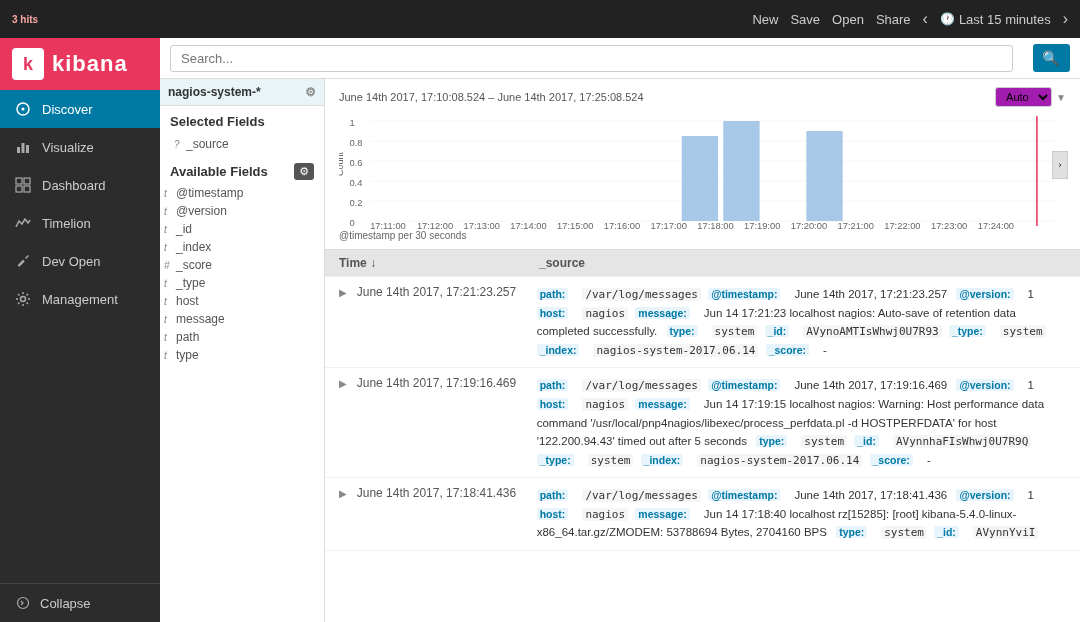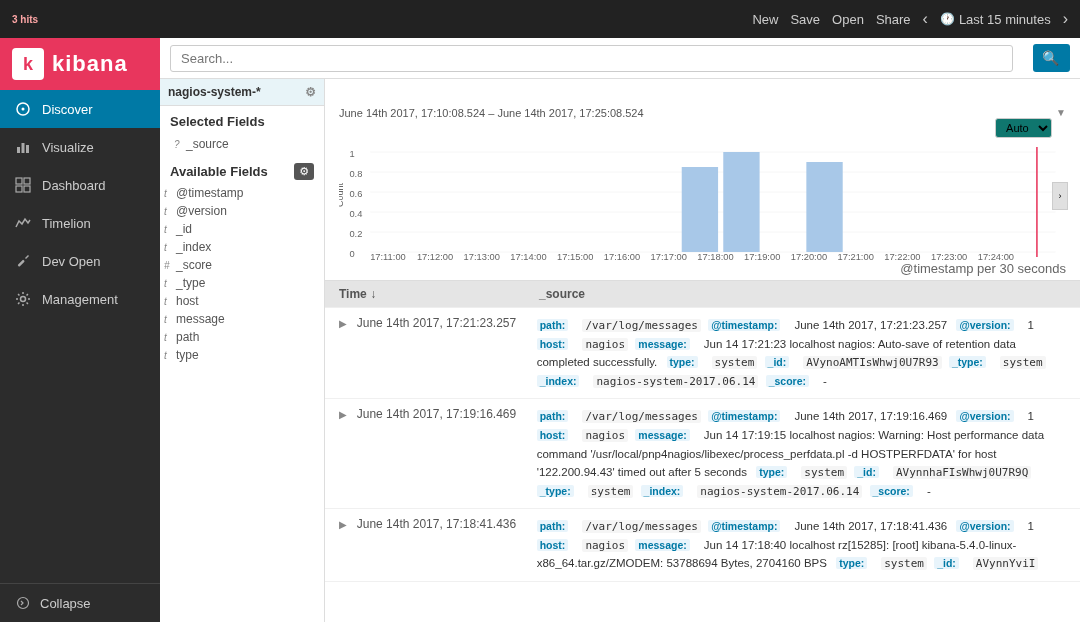--- a/index.html
+++ b/index.html
@@ -42,21 +42,21 @@
     .nav-item { display: flex; align-items: center; gap: 10px; padding: 10px 14px; color: #ccc; cursor: pointer; font-size: 13px; }
     .nav-item.active { background: #0079a5; color: #fff; }
     .nav-icon { width: 18px; height: 18px; display: flex; align-items: center; justify-content: center; flex-shrink: 0; }
     .nav-spacer { flex: 1; }
     .collapse-btn { display: flex; align-items: center; gap: 8px; padding: 10px 14px; color: #ccc; cursor: pointer; font-size: 13px; border-top: 1px solid #444; }
 
     
     .chart-area { background: #fff; border-bottom: 1px solid #ddd; padding: 8px 14px; flex-shrink: 0; }
     .chart-header { display: flex; align-items: center; justify-content: space-between; margin-bottom: 4px; }
     .date-range { font-size: 11px; color: #555; }
-    .auto-select { font-size: 11px; border: 1px solid #ccc; padding: 2px 6px; border-radius: 3px; background: #0f766e; margin-top: 31px; }
+    .auto-select { font-size: 11px; border: 1px solid #ccc; padding: 2px 6px; border-radius: 3px; background: #a21caf; }
     .chart-canvas { position: relative; height: 130px; }
 
     
     .results-area { flex: 1; overflow-y: auto; background: #fff; }
     .results-header { display: flex; padding: 6px 14px; border-bottom: 1px solid #eee; font-weight: bold; font-size: 12px; color: #555; gap: 20px; position: sticky; top: 0; background: #e5e5e5; z-index: 1; }
     .col-time { width: 180px; flex-shrink: 0; cursor: pointer; }
     .col-source { flex: 1; }
     .result-row { display: flex; padding: 8px 14px; border-bottom: 1px solid #f0f0f0; align-items: flex-start; gap: 10px; }
     .row-toggle { color: #888; cursor: pointer; font-size: 10px; margin-top: 2px; flex-shrink: 0; }
     .row-time { width: 170px; flex-shrink: 0; color: #555; font-size: 12px; }
@@ -287,21 +287,21 @@
                 <text x="255" y="118" font-size="8" fill="#888">17:16:00</text>
                 <text x="300" y="118" font-size="8" fill="#888">17:17:00</text>
                 <text x="345" y="118" font-size="8" fill="#888">17:18:00</text>
                 <text x="390" y="118" font-size="8" fill="#888">17:19:00</text>
                 <text x="435" y="118" font-size="8" fill="#888">17:20:00</text>
                 <text x="480" y="118" font-size="8" fill="#888">17:21:00</text>
                 <text x="525" y="118" font-size="8" fill="#888">17:22:00</text>
                 <text x="570" y="118" font-size="8" fill="#888">17:23:00</text>
                 <text x="615" y="118" font-size="8" fill="#888">17:24:00</text>
               </svg>
-              <div style="text-align:right; font-size:13px; color:#666; margin-top:-4px;">@timestamp per 30 seconds</div>
+              <div style="text-align:left; font-size:10px; color:#666; margin-top:-4px;">@timestamp per 30 seconds</div>
               
               <div style="position:absolute; right:-2px; top:40px; background:#e0e0e0; border:1px solid #ccc; width:16px; height:28px; display:flex; align-items:center; justify-content:center; cursor:pointer; font-size:9px;">›</div>
             </div>
           </div>
 
           <div class="results-area">
             <div class="results-header">
               <span class="col-time">Time ↓</span>
               <span class="col-source">_source</span>
             </div>

